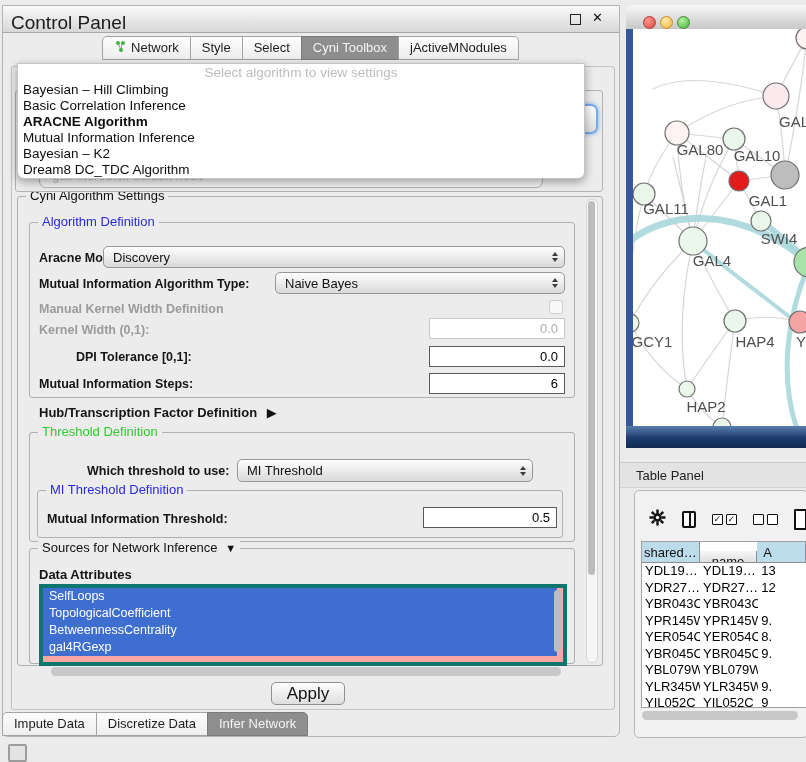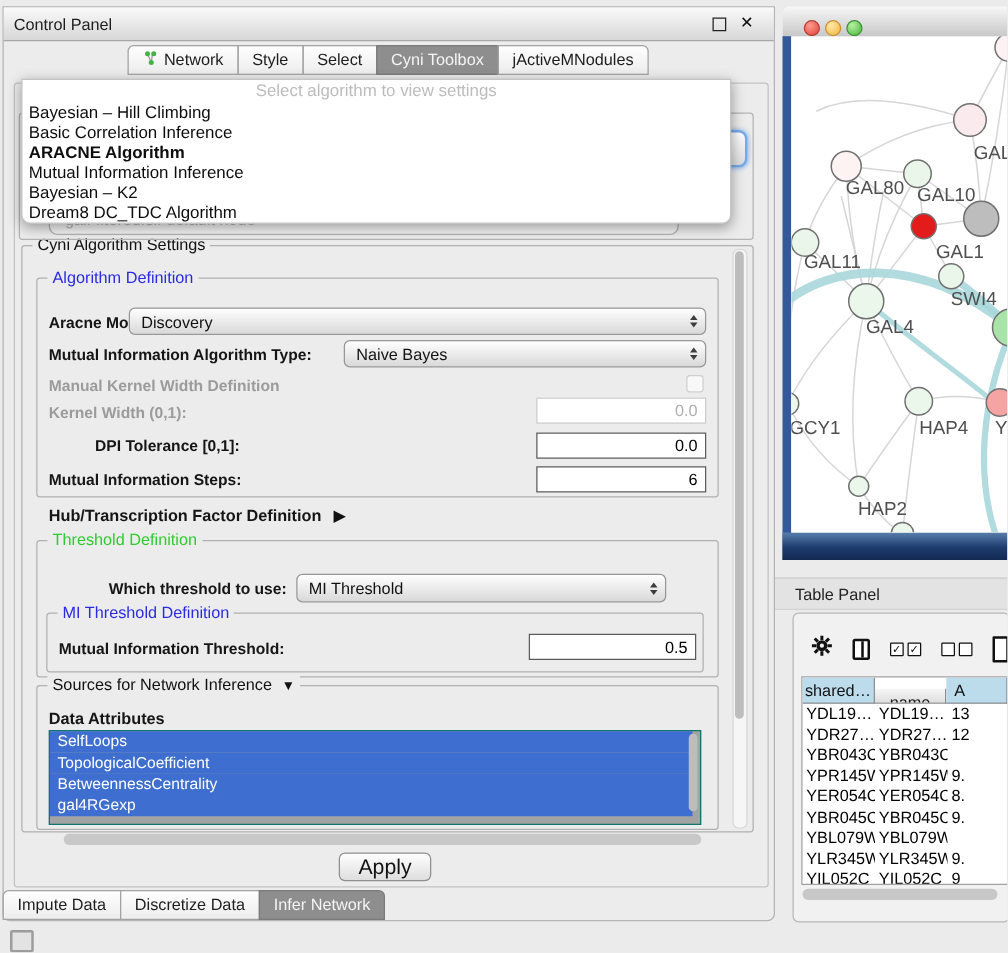--- a/index.html
+++ b/index.html
@@ -3,21 +3,21 @@
 <meta charset="utf-8">
 <style>
   html,body{margin:0;padding:0;}
   body{font-family:"Liberation Sans","DejaVu Sans",sans-serif;background:#ebebeb;}
   #root{position:relative;width:806px;height:762px;overflow:hidden;background:#ebebeb;}
   .abs{position:absolute;}
 
   
   .cp{left:2px;top:5px;width:616px;height:730px;background:#ececec;border:1px solid #b4b4b4;border-radius:0 0 6px 6px;}
   .cp-titlebar{left:0;top:0;right:0;height:26px;background:linear-gradient(#fafafa,#d7d7d7);border-bottom:1px solid #a8a8a8;}
-  .cp-title{left:8px;top:6px;font-size:13px;color:#1c1c1c;}
+  .cp-title{left:8px;top:6px;font-size:19px;color:#1c1c1c;}
   .float-ico{right:38px;top:8px;width:9px;height:9px;border:1.5px solid #222;}
   .close-ico{right:16px;top:4px;font-size:13px;font-weight:900;color:#111;}
 
   .tabs-top{left:0;right:0;top:30px;height:24px;display:flex;justify-content:center;align-items:flex-end;}
   .tab{border:1px solid #a3a3a3;background:linear-gradient(#fefefe,#ededed);padding:3px 11px 4px 11px;font-size:13px;color:#1d1d1d;margin-left:-1px;display:flex;gap:5px;align-items:center;height:15px;line-height:15px;}
   .tab.first{border-radius:5px 0 0 0;}
   .tab.last{border-radius:0 5px 0 0;}
   .tab.active{background:#8e8e8e;color:#f4f4f4;border-color:#7a7a7a;}
 
   .inner{left:8px;top:60px;width:602px;height:642px;border:1px solid #c2c2c2;background:#ececec;border-radius:3px;}
@@ -42,21 +42,21 @@
   .lbl{position:absolute;font-size:12.5px;font-weight:bold;color:#151515;white-space:nowrap;}
   .lbl.dis{color:#9b9b9b;}
   .combo{position:absolute;border:1px solid #979797;border-radius:5px;background:linear-gradient(#fefefe,#d9d9d9);font-size:13px;color:#111;display:flex;align-items:center;padding-left:9px;box-sizing:border-box;}
   .spin{position:absolute;right:6px;top:50%;transform:translateY(-50%);display:flex;flex-direction:column;align-items:center;gap:2px;}
   .tri-up{width:0;height:0;border-left:3.5px solid transparent;border-right:3.5px solid transparent;border-bottom:4.5px solid #3c3c3c;}
   .tri-dn{width:0;height:0;border-left:3.5px solid transparent;border-right:3.5px solid transparent;border-top:4.5px solid #3c3c3c;}
   .field{position:absolute;border:1px solid #5a5a5a;background:#fff;font-size:13px;color:#000;text-align:right;padding-right:6px;box-sizing:border-box;display:flex;align-items:center;justify-content:flex-end;}
   .field.dis{border-color:#c9c9c9;color:#aeaeae;}
   .checkbox{position:absolute;width:14px;height:14px;border:1.5px solid #cfcfcf;border-radius:3px;background:#f8f8f8;box-sizing:border-box;}
 
-  .listbox{position:absolute;background:#a3a3a3;border:1px solid #0f766e;}
+  .listbox{position:absolute;background:#fca5a5;border:4px solid #0f766e;}
   .attr-item{height:17px;line-height:17px;padding-left:6px;background:#3d6ed0;color:#fff;font-size:12.5px;width:508px;}
   .vthumb{position:absolute;background:#bdbdbd;border-radius:5px;}
   .hthumb{position:absolute;background:#c8c8c8;border-radius:5px;}
   .vtrack{position:absolute;background:#f6f6f6;border:1px solid #d8d8d8;border-radius:5px;}
 
   .btn{position:absolute;border:1px solid #8f8f8f;border-radius:5px;background:linear-gradient(#fefefe,#dedede);font-size:17px;color:#111;text-align:center;}
 
   .tabs-bottom{left:0;right:0;top:706px;height:24px;display:flex;justify-content:flex-start;align-items:flex-start;}
 
   

